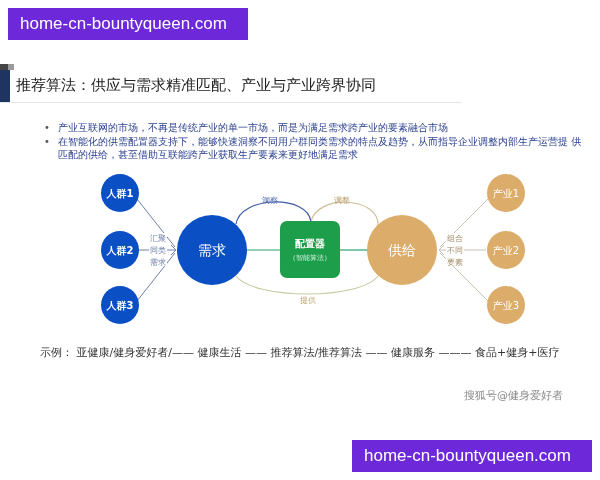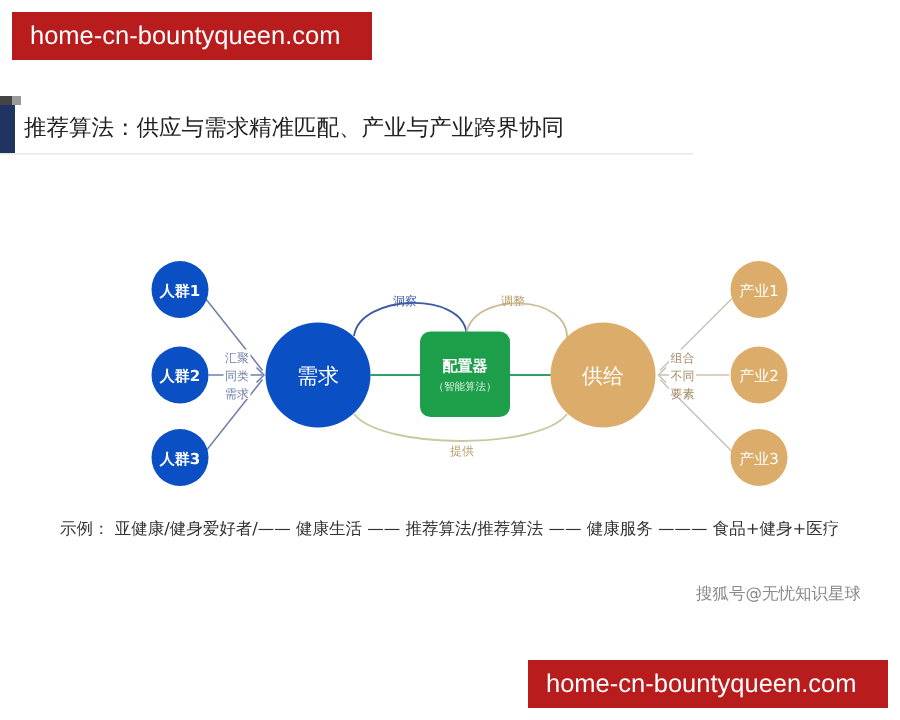--- a/index.html
+++ b/index.html
@@ -2,21 +2,21 @@
 <html><head>
 <meta charset="utf-8">
 <style>
   html, body { margin: 0; padding: 0; }
   body {
     width: 600px; height: 480px; position: relative; overflow: hidden;
     background: #ffffff;
     font-family: "DejaVu Sans", "Liberation Sans", sans-serif;
   }
   .wm {
-    position: absolute; background: #b91c1c; color: #ffffff;
+    position: absolute; background: #6d28d9; color: #ffffff;
     font-family: "Liberation Sans", "DejaVu Sans", sans-serif;
     font-size: 17px; line-height: 32px; height: 32px; padding: 0 12px;
     box-sizing: border-box; white-space: nowrap;
   }
   .wm-top { left: 8px; top: 8px; width: 240px; }
   .wm-bottom { left: 352px; top: 440px; width: 240px; }
 
   .title-band {
     position: absolute; left: 0; top: 66px; width: 462px; height: 36px;
     border-bottom: 1px solid #e6e6e6;
@@ -47,20 +47,22 @@
 
 <div class="wm wm-top">home-cn-bountyqueen.com</div>
 
 <div class="title-band"></div>
 <div class="title-gray"></div>
 <div class="title-gray-dark"></div>
 <div class="title-bar"></div>
 <div class="title-text">推荐算法：供应与需求精准匹配、产业与产业跨界协同</div>
 
 <div class="bullets">
+  <div class="bullet">产业互联网的市场，不再是传统产业的单一市场，而是为满足需求跨产业的要素融合市场</div>
+  <div class="bullet">在智能化的供需配置器支持下，能够快速洞察不同用户群同类需求的特点及趋势，从而指导企业调整内部生产运营提 供匹配的供给，甚至借助互联能跨产业获取生产要素来更好地满足需求</div>
 </div>
 
 <svg class="diagram" width="600" height="180" viewBox="0 160 600 180" font-family="DejaVu Sans, Liberation Sans, sans-serif">
 
   <g stroke="#6f7fa6" stroke-width="1" fill="none">
     <line x1="137" y1="199" x2="175" y2="247"></line>
     <line x1="139" y1="250" x2="175" y2="250"></line>
     <line x1="137" y1="301" x2="175" y2="253"></line>
     <polyline points="171,245 176,250 171,255"></polyline>
   </g>
@@ -124,15 +126,15 @@
   <text x="270" y="203" text-anchor="middle" font-size="8" fill="#3e5aa6">洞察</text>
   <text x="342" y="203" text-anchor="middle" font-size="8" fill="#b89e6a">调整</text>
   <text x="308" y="303" text-anchor="middle" font-size="8" fill="#b89e6a">提供</text>
 </svg>
 
 <div class="example">
   <span>示例：</span>
   <span>亚健康/健身爱好者/—— 健康生活 —— 推荐算法/推荐算法 —— 健康服务 ——— 食品+健身+医疗</span>
 </div>
 
-<div class="sohu">搜狐号@无忧知识星球</div>
+<div class="sohu">搜狐号@健身爱好者</div>
 
 <div class="wm wm-bottom">home-cn-bountyqueen.com</div>
 
 </body></html>

